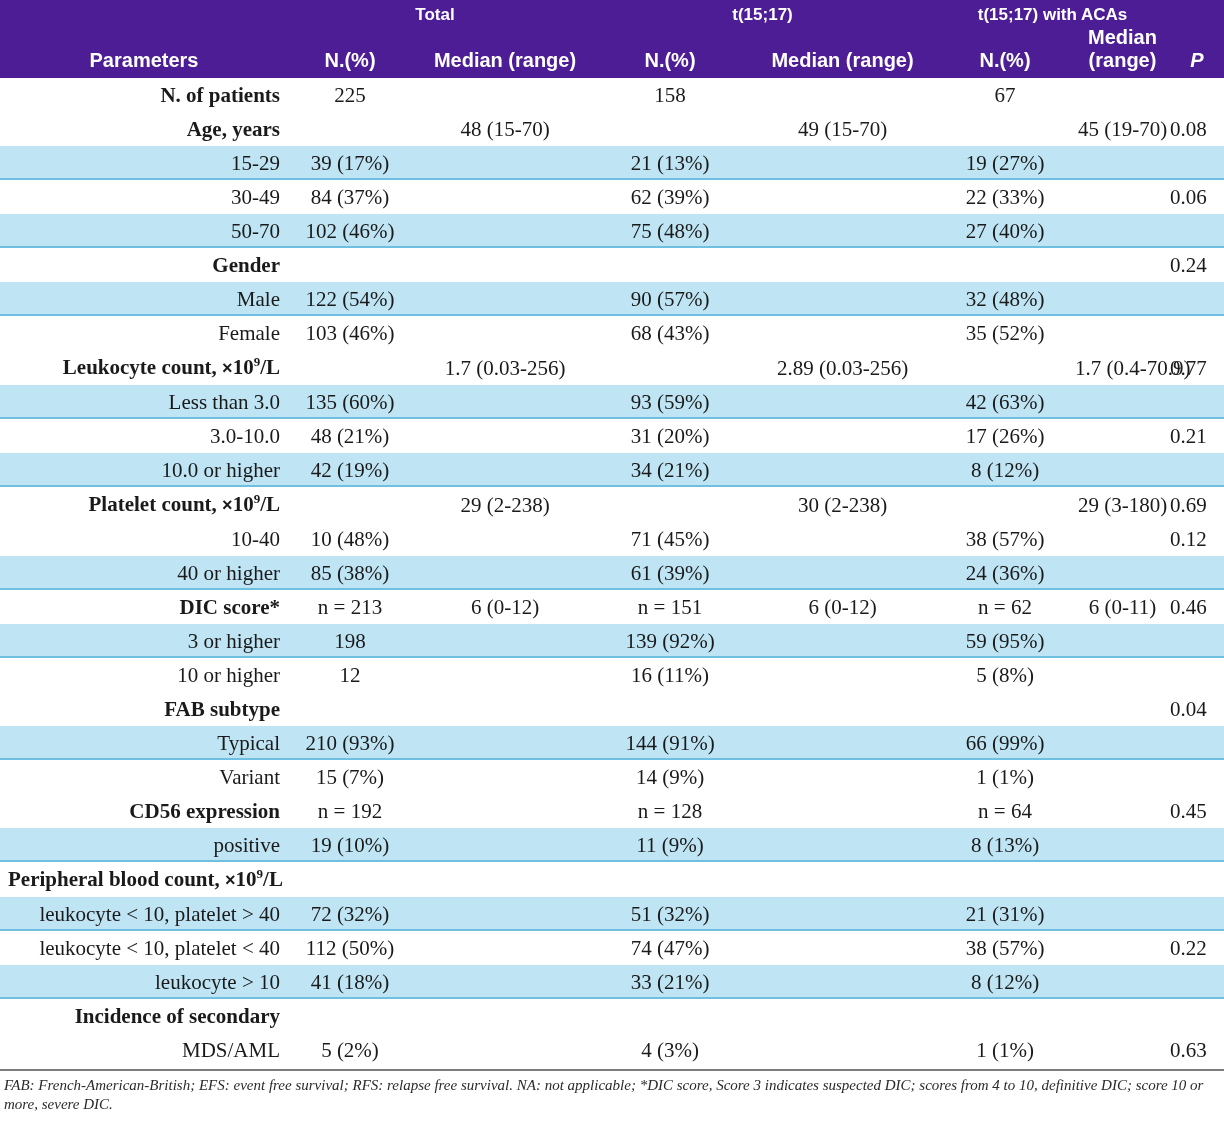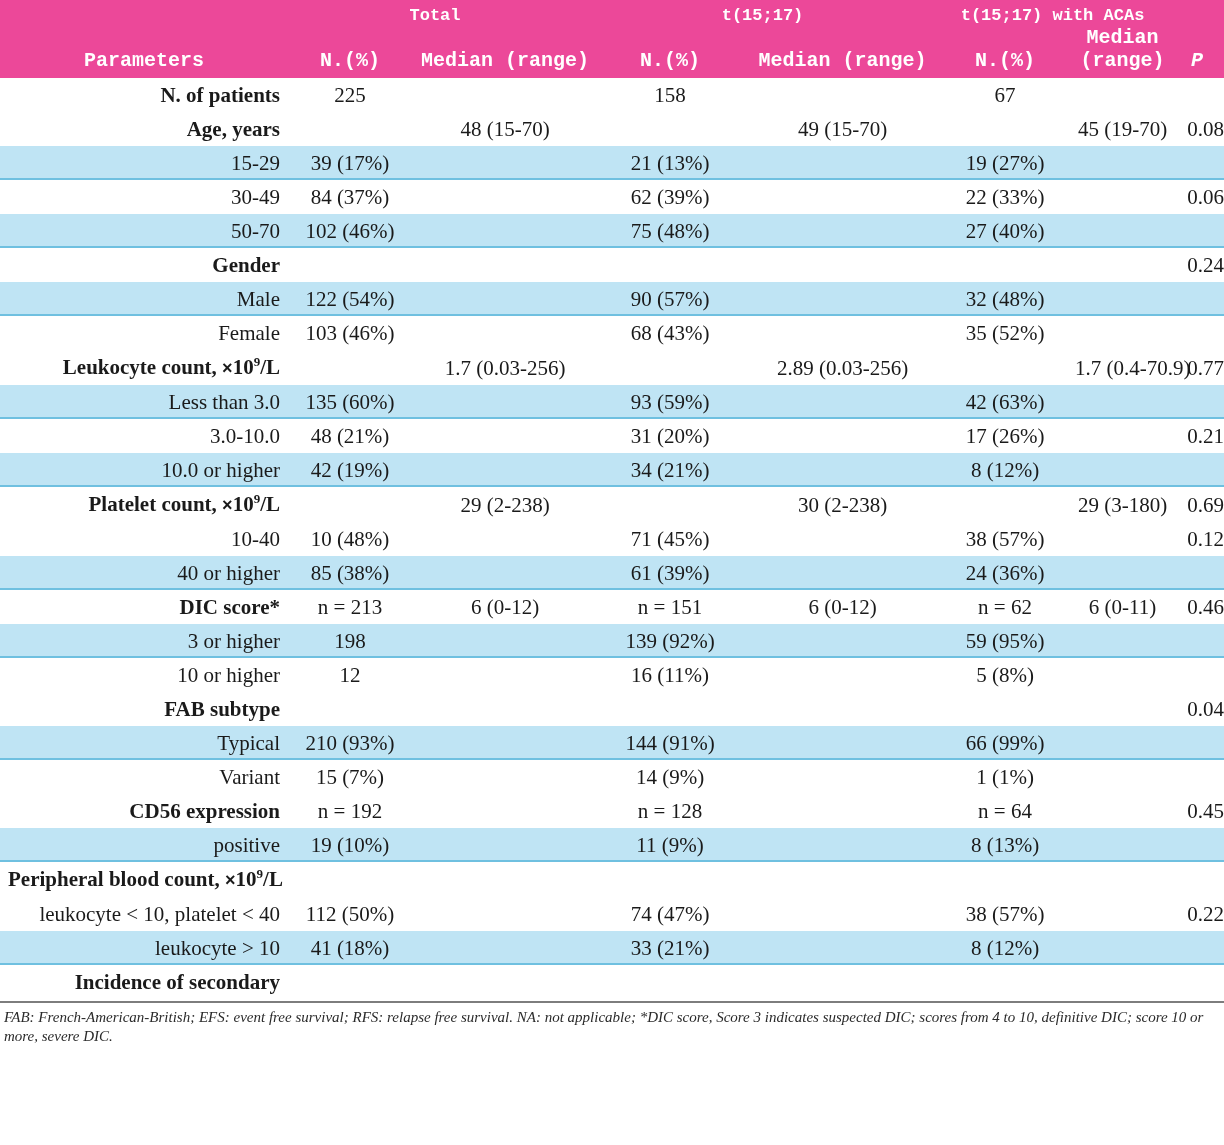--- a/index.html
+++ b/index.html
@@ -33,23 +33,23 @@
   col.c-m1     { width: 170px; }
   col.c-n2     { width: 160px; }
   col.c-m2     { width: 185px; }
   col.c-n3     { width: 140px; }
   col.c-m3     { width: 95px;  }
   col.c-p      { width: 54px;  }
 
   
   thead tr.group-row th,
   thead tr.sub-row th {
-    background: #ec4899;
+    background: #4c1d95;
     color: #ffffff;
-    font-family: Liberation Mono, monospace;
+    font-family: Liberation Sans, sans-serif;
     font-weight: bold;
     padding: 0;
     border: 0;
   }
   thead tr.group-row th {
     height: 26px;
     font-size: 17px;
     vertical-align: bottom;
     padding-bottom: 1px;
   }
@@ -89,21 +89,21 @@
   td.param.lvl0 {
     font-weight: bold;
     font-size: 21px;
   }
   td.param.lvl1 {
     font-weight: normal;
     padding-left: 34px !important;
   }
   td.num { text-align: center; }
   td.med { text-align: center; }
-  td.pv  { text-align: right; }
+  td.pv  { text-align: left; }
 
   sup.exp {
     font-size: 0.62em;
     vertical-align: super;
     line-height: 0;
   }
   .times { font-family: "Liberation Sans","DejaVu Sans",sans-serif; font-size: 0.86em; }
   .rule-foot {
     height: 2px;
     background: #7d7d7d;
@@ -393,20 +393,30 @@
         <tr class="plain">
           <td class="param lvl0">Peripheral blood count, <span class="times">×</span>10<sup class="exp">9</sup>/L</td>
           <td class="num"></td>
           <td class="med"></td>
           <td class="num"></td>
           <td class="med"></td>
           <td class="num"></td>
           <td class="med"></td>
           <td class="pv"></td>
         </tr>
+        <tr class="shaded">
+          <td class="param lvl1">leukocyte &lt; 10, platelet &gt; 40</td>
+          <td class="num">72 (32%)</td>
+          <td class="med"></td>
+          <td class="num">51 (32%)</td>
+          <td class="med"></td>
+          <td class="num">21 (31%)</td>
+          <td class="med"></td>
+          <td class="pv"></td>
+        </tr>
         <tr class="plain">
           <td class="param lvl1">leukocyte &lt; 10, platelet &lt; 40</td>
           <td class="num">112 (50%)</td>
           <td class="med"></td>
           <td class="num">74 (47%)</td>
           <td class="med"></td>
           <td class="num">38 (57%)</td>
           <td class="med"></td>
           <td class="pv">0.22</td>
         </tr>
@@ -423,19 +433,29 @@
         <tr class="plain">
           <td class="param lvl0">Incidence of secondary</td>
           <td class="num"></td>
           <td class="med"></td>
           <td class="num"></td>
           <td class="med"></td>
           <td class="num"></td>
           <td class="med"></td>
           <td class="pv"></td>
         </tr>
+        <tr class="plain">
+          <td class="param lvl1">MDS/AML</td>
+          <td class="num">5 (2%)</td>
+          <td class="med"></td>
+          <td class="num">4 (3%)</td>
+          <td class="med"></td>
+          <td class="num">1 (1%)</td>
+          <td class="med"></td>
+          <td class="pv">0.63</td>
+        </tr>
       </tbody>
   </table>
 
   <div class="rule-foot"></div>
   <div class="footnote">FAB: French-American-British; EFS: event free survival; RFS: relapse free survival. NA: not applicable; *DIC score, Score 3 indicates suspected DIC; scores from 4 to 10, definitive DIC; score 10 or more, severe DIC.</div>
 
 </div>
 
 </body></html>

